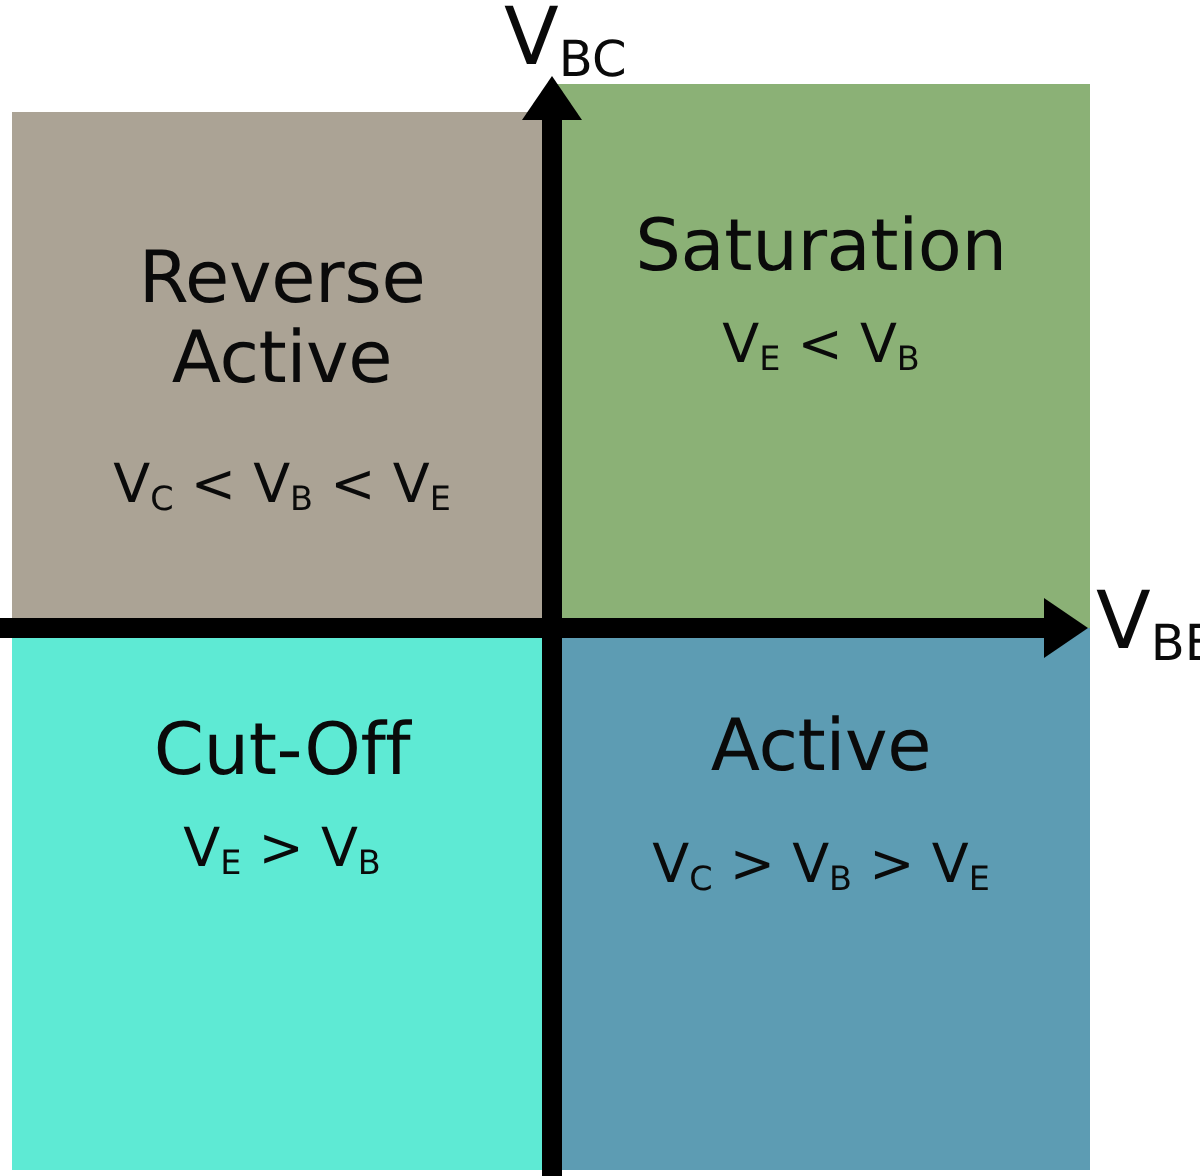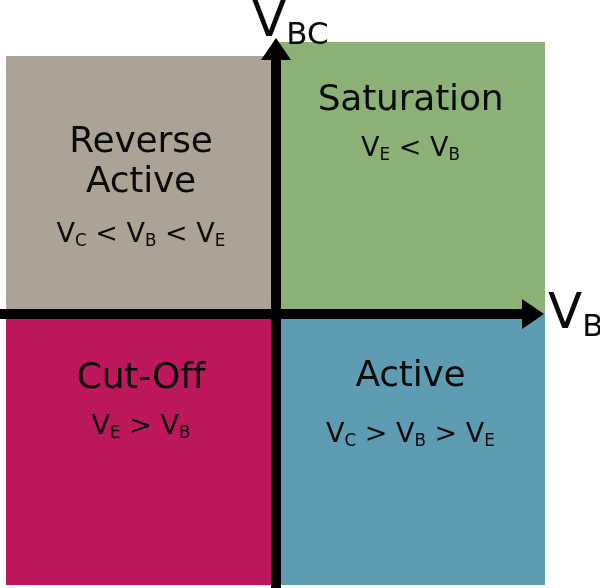--- a/index.html
+++ b/index.html
@@ -38,28 +38,28 @@
     height: 272px;
     background: #aba395;
     padding-top: 64px;
   }
   .q-saturation {
     left: 276px;
     top: 42px;
     width: 269px;
     height: 272px;
     background: #8bb176;
-    padding-top: 36px;
+    padding-top: 62px;
   }
   .q-cutoff {
     left: 6px;
     top: 314px;
     width: 270px;
     height: 271px;
-    background: #be185d;
+    background: #5eead4;
     padding-top: 42px;
   }
   .q-forward-active {
     left: 276px;
     top: 314px;
     width: 269px;
     height: 271px;
     background: #5d9cb3;
     padding-top: 40px;
   }
@@ -87,21 +87,21 @@
   .q-formula sub {
     font-size: 0.62em;
     vertical-align: baseline;
     position: relative;
     top: 0.26em;
   }
 
   
   .q-cutoff .q-formula-block { }
   .q-forward-active .q-formula-block { margin-top: 22px; text-align: center; }
-  .q-reverse-active .q-formula-block { margin-top: 16px; }
+  .q-reverse-active .q-formula-block { margin-top: 26px; }
   .q-saturation .q-formula-block { }
 
   
   .axis-line {
     position: absolute;
     background: #000000;
   }
   
   .axis-v-shaft {
     left: 271px;
@@ -134,21 +134,21 @@
     width: 0;
     height: 0;
     border-top: 15px solid transparent;
     border-bottom: 15px solid transparent;
     border-left: 22px solid #000000;
   }
 
   
   .axis-label {
     position: absolute;
-    font-size: 50px;
+    font-size: 40px;
     line-height: 40px;
     color: #0a0a0a;
     white-space: nowrap;
   }
   .axis-label sub {
     font-size: 0.62em;
     vertical-align: baseline;
     position: relative;
     top: 0.26em;
   }

